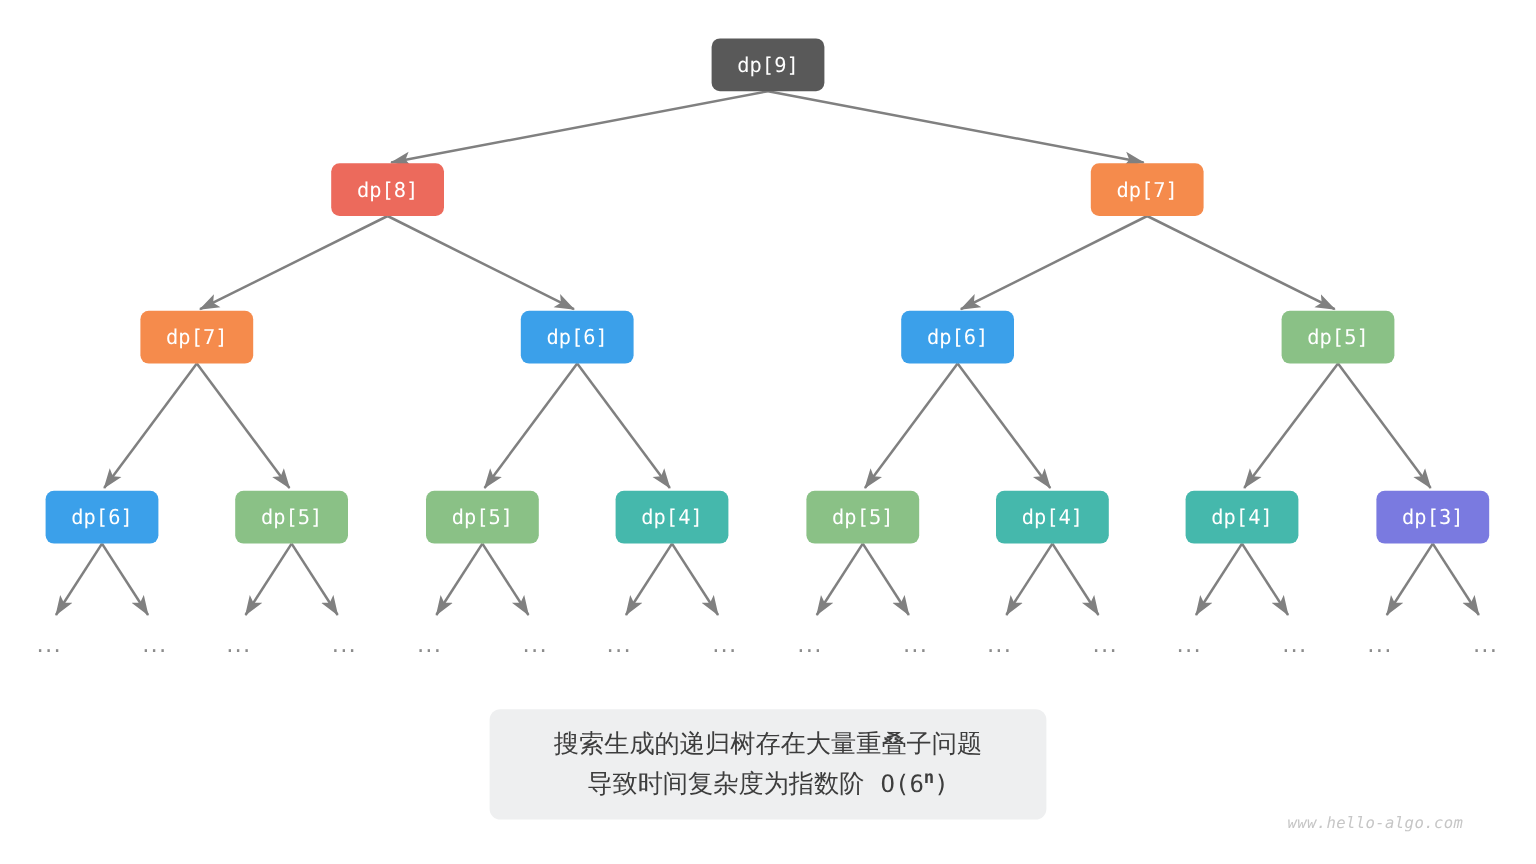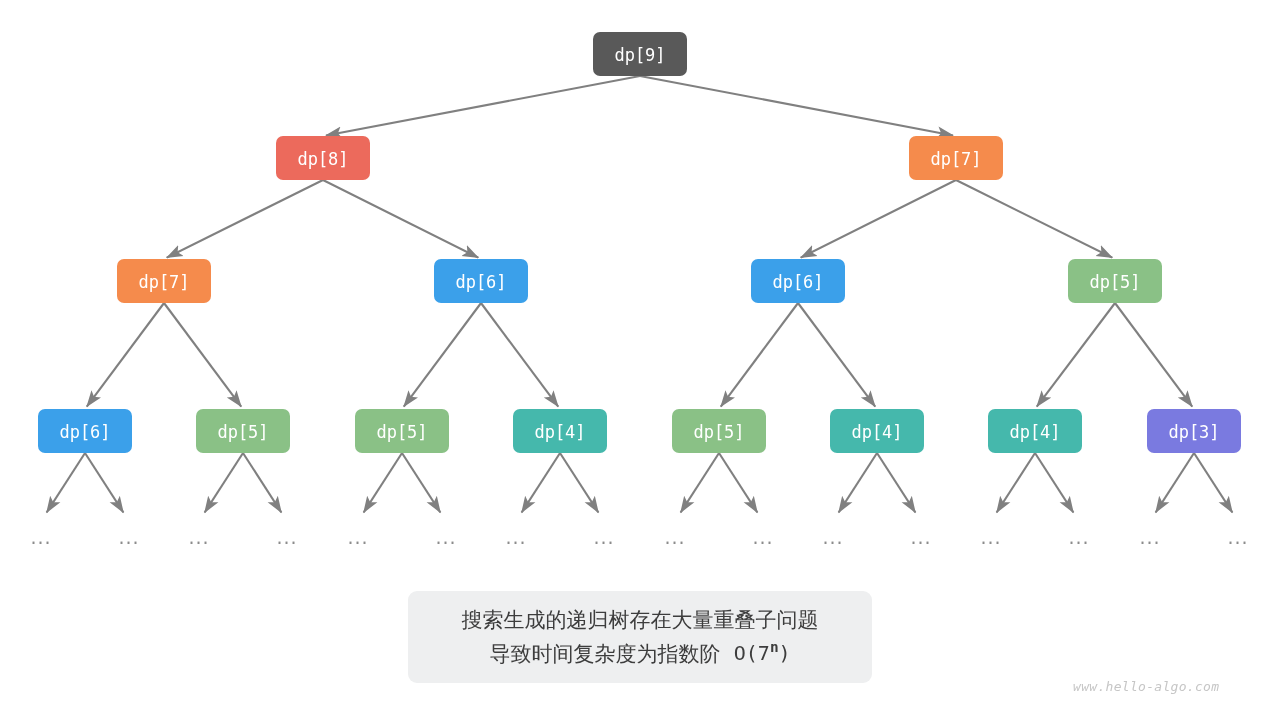--- a/index.html
+++ b/index.html
@@ -199,18 +199,18 @@
         <text x="921" y="537" class="ellipsis-label">...</text>
         <text x="991" y="537" class="ellipsis-label">...</text>
         <text x="1079" y="537" class="ellipsis-label">...</text>
         <text x="1150" y="537" class="ellipsis-label">...</text>
         <text x="1238" y="537" class="ellipsis-label">...</text>
       </g>
   </svg>
 
   <div class="caption-box" style="left: 408px; top: 591px; width: 464px; height: 92px;">
     <div class="caption-line">搜索生成的递归树存在大量重叠子问题</div>
-    <div class="caption-line"><span>导致时间复杂度为指数阶  </span><span class="complexity"><span>O(7</span><sup>n</sup><span>)</span></span></div>
+    <div class="caption-line"><span>导致时间复杂度为指数阶  </span><span class="complexity"><span>O(6</span><sup>n</sup><span>)</span></span></div>
   </div>
 
   <div class="watermark" style="left: 1073px; top: 679px;">www.hello-algo.com</div>
 
 </div>
 
 </body></html>

